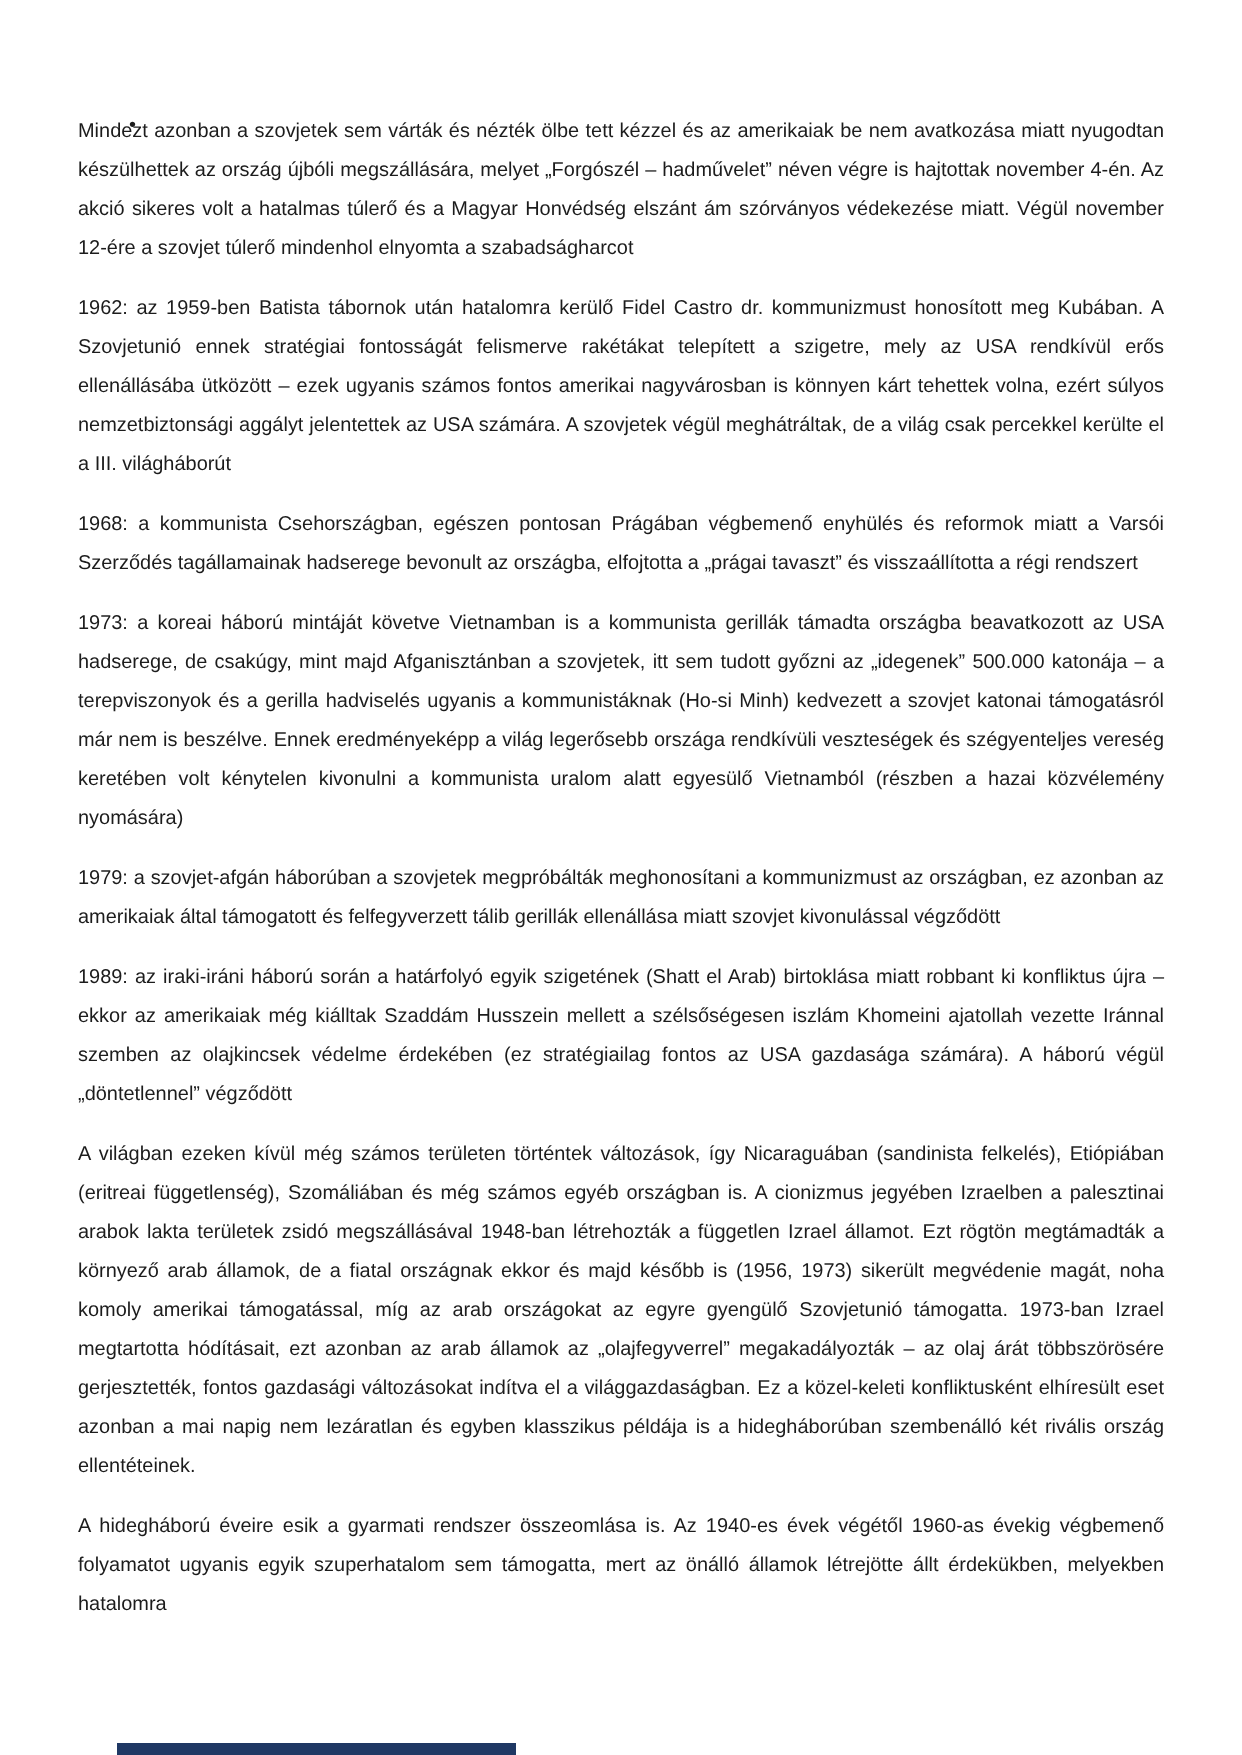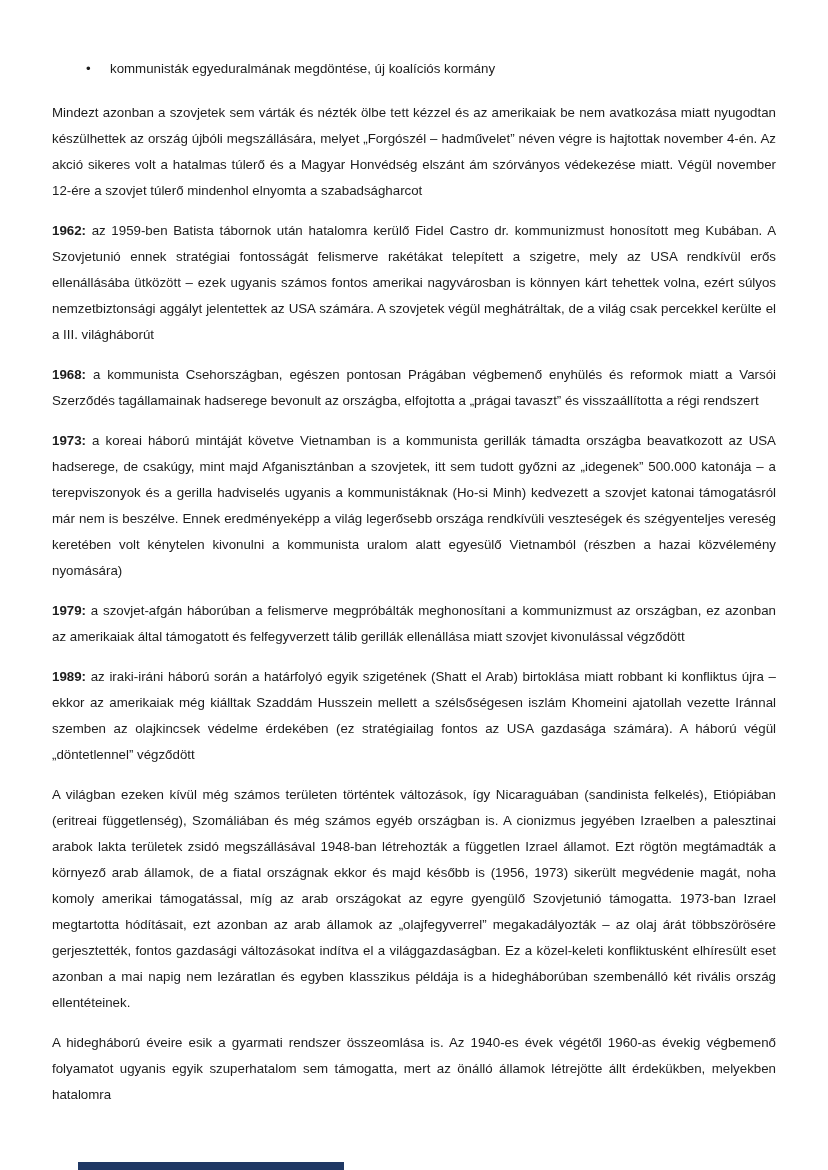--- a/index.html
+++ b/index.html
@@ -36,51 +36,50 @@
   ul.bullets li {
     position: relative;
     padding-left: 58px;
     text-align: left;
   }
   ul.bullets .b-dot {
     position: absolute;
     left: 34px; top: 0;
     font-size: 13.3px;
   }
-  .content b { font-weight: bold; }
+  .content b { font-weight: normal; }
   .next-sliver {
     position: absolute;
     left: 78px; bottom: 0;
     width: 266px; height: 8px;
     background: #1f3864;
   }
 </style>
 </head>
 <body style="background: rgb(255, 255, 255);">
 
 <div class="page">
   <div class="content">
 
     <ul class="bullets">
       <li>
         <span class="b-dot">•</span>
-        <span>kommunisták egyeduralmának megdöntése, új koalíciós kormány</span>
       </li>
     </ul>
 
 
     <p><b></b><span>Mindezt azonban a szovjetek sem várták és nézték ölbe tett kézzel és az amerikaiak be nem avatkozása miatt nyugodtan készülhettek az ország újbóli megszállására, melyet „Forgószél – hadművelet” néven végre is hajtottak november 4-én. Az akció sikeres volt a hatalmas túlerő és a Magyar Honvédség elszánt ám szórványos védekezése miatt. Végül november 12-ére a szovjet túlerő mindenhol elnyomta a szabadságharcot</span></p>
 
     <p><b>1962:</b><span> az 1959-ben Batista tábornok után hatalomra kerülő Fidel Castro dr. kommunizmust honosított meg Kubában. A Szovjetunió ennek stratégiai fontosságát felismerve rakétákat telepített a szigetre, mely az USA rendkívül erős ellenállásába ütközött – ezek ugyanis számos fontos amerikai nagyvárosban is könnyen kárt tehettek volna, ezért súlyos nemzetbiztonsági aggályt jelentettek az USA számára. A szovjetek végül meghátráltak, de a világ csak percekkel kerülte el a III. világháborút</span></p>
 
     <p><b>1968:</b><span> a kommunista Csehországban, egészen pontosan Prágában végbemenő enyhülés és reformok miatt a Varsói Szerződés tagállamainak hadserege bevonult az országba, elfojtotta a „prágai tavaszt” és visszaállította a régi rendszert</span></p>
 
     <p><b>1973:</b><span> a koreai háború mintáját követve Vietnamban is a kommunista gerillák támadta országba beavatkozott az USA hadserege, de csakúgy, mint majd Afganisztánban a szovjetek, itt sem tudott győzni az „idegenek” 500.000 katonája – a terepviszonyok és a gerilla hadviselés ugyanis a kommunistáknak (Ho-si Minh) kedvezett a szovjet katonai támogatásról már nem is beszélve. Ennek eredményeképp a világ legerősebb országa rendkívüli veszteségek és szégyenteljes vereség keretében volt kénytelen kivonulni a kommunista uralom alatt egyesülő Vietnamból (részben a hazai közvélemény nyomására)</span></p>
 
-    <p><b>1979:</b><span> a szovjet-afgán háborúban a felismerve megpróbálták meghonosítani a kommunizmust az országban, ez azonban az amerikaiak által támogatott és felfegyverzett tálib gerillák ellenállása miatt szovjet kivonulással végződött</span></p>
+    <p><b>1979:</b><span> a szovjet-afgán háborúban a szovjetek megpróbálták meghonosítani a kommunizmust az országban, ez azonban az amerikaiak által támogatott és felfegyverzett tálib gerillák ellenállása miatt szovjet kivonulással végződött</span></p>
 
     <p><b>1989:</b><span> az iraki-iráni háború során a határfolyó egyik szigetének (Shatt el Arab) birtoklása miatt robbant ki konfliktus újra – ekkor az amerikaiak még kiálltak Szaddám Husszein mellett a szélsőségesen iszlám Khomeini ajatollah vezette Iránnal szemben az olajkincsek védelme érdekében (ez stratégiailag fontos az USA gazdasága számára). A háború végül „döntetlennel” végződött</span></p>
 
     <p><b></b><span>A világban ezeken kívül még számos területen történtek változások, így Nicaraguában (sandinista felkelés), Etiópiában (eritreai függetlenség), Szomáliában és még számos egyéb országban is. A cionizmus jegyében Izraelben a palesztinai arabok lakta területek zsidó megszállásával 1948-ban létrehozták a független Izrael államot. Ezt rögtön megtámadták a környező arab államok, de a fiatal országnak ekkor és majd később is (1956, 1973) sikerült megvédenie magát, noha komoly amerikai támogatással, míg az arab országokat az egyre gyengülő Szovjetunió támogatta.  1973-ban Izrael megtartotta hódításait, ezt azonban az arab államok az „olajfegyverrel” megakadályozták – az olaj árát többszörösére gerjesztették, fontos gazdasági változásokat indítva el a világgazdaságban. Ez a közel-keleti konfliktusként elhíresült eset azonban a mai napig nem lezáratlan és egyben klasszikus példája is a hidegháborúban szembenálló két rivális ország ellentéteinek.</span></p>
 
     <p><b></b><span>A hidegháború éveire esik a gyarmati rendszer összeomlása is. Az 1940-es évek végétől 1960-as évekig végbemenő folyamatot ugyanis egyik szuperhatalom sem támogatta, mert az önálló államok létrejötte állt érdekükben, melyekben hatalomra</span></p>
 
   </div>
 
   <div class="next-sliver" style="background: rgb(31, 56, 100);"></div>

